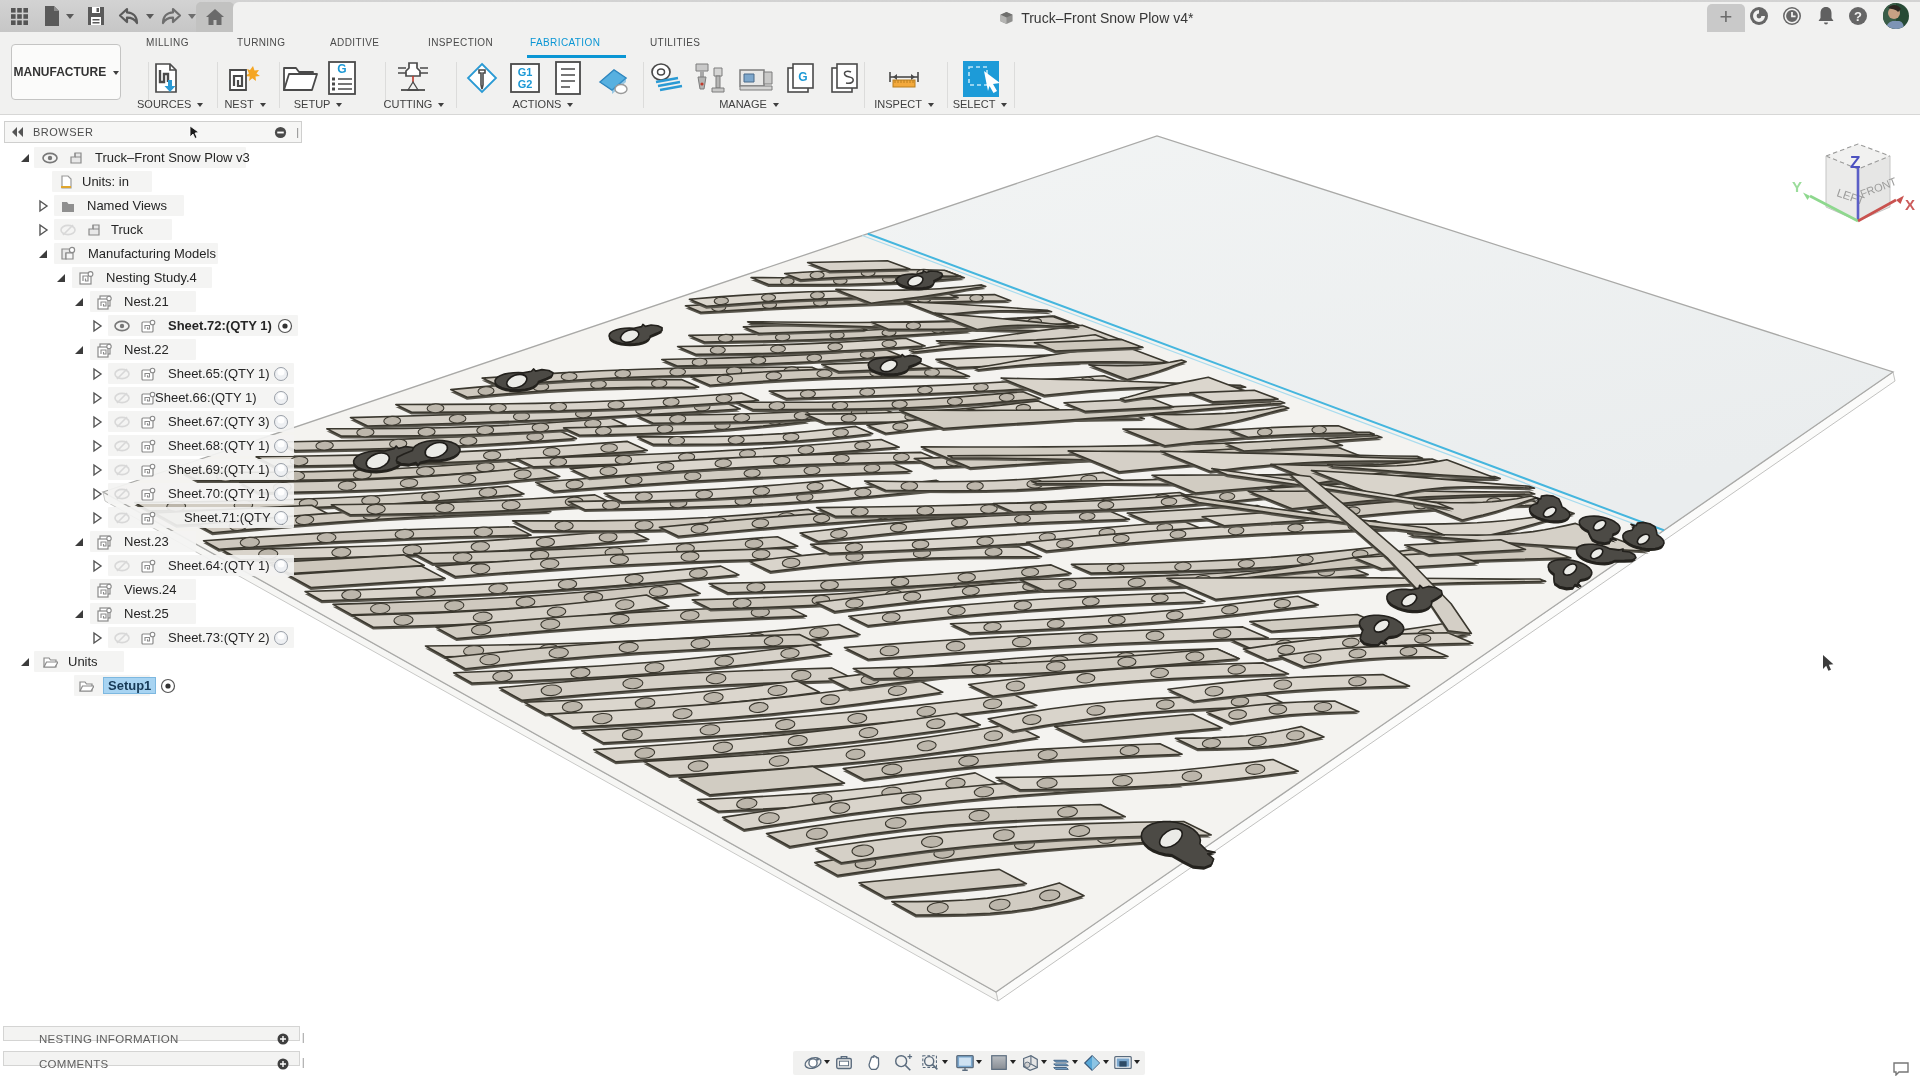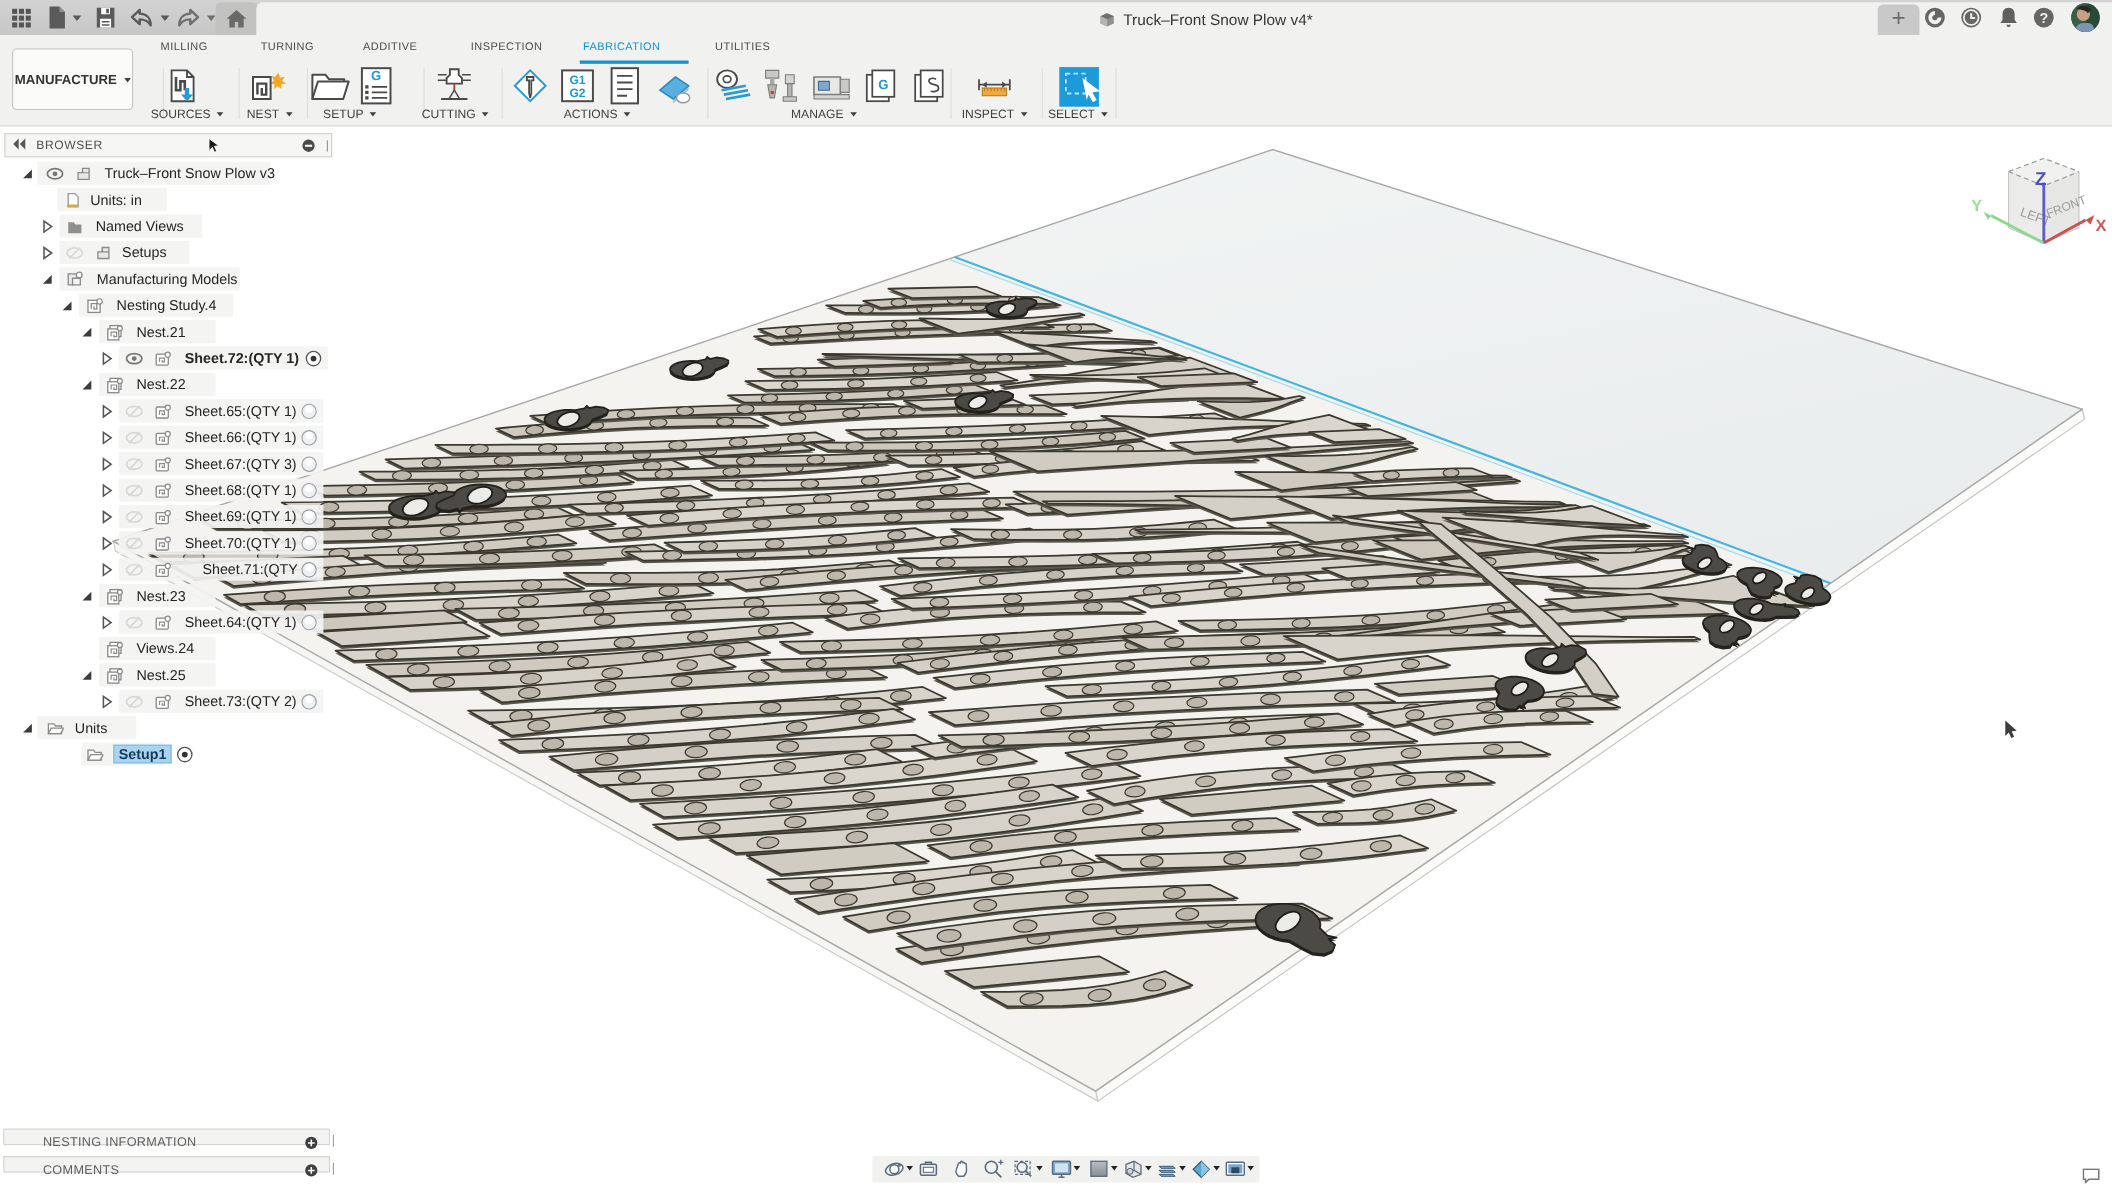--- a/index.html
+++ b/index.html
@@ -1033,21 +1033,21 @@
       <path d="M4 3l7 5-7 5Z" fill="none" stroke="#555" stroke-width="1.4"></path>
     </svg>
     <svg width="16" height="17" viewBox="0 0 16 17" style="position:absolute;top:3px;left:60px">
       <ellipse cx="8" cy="8" rx="7" ry="4.6" fill="none" stroke="#d8d8d8" stroke-width="1.6"></ellipse>
       <path d="M3 13L13 3" stroke="#d8d8d8" stroke-width="1.6"></path>
     </svg>
     <svg width="16" height="17" viewBox="0 0 16 17" style="position:absolute;top:3px;left:86px">
       <path d="M3 7h4V3h6v10H3Z" fill="#e8e8e8" stroke="#8a8a8a" stroke-width="1.2"></path>
       <path d="M7 7h6M7 3v4" stroke="#8a8a8a" stroke-width="1"></path>
     </svg>
-    <span style="position:absolute;left:111px;top:3px">Setups</span>
+    <span style="position:absolute;left:111px;top:3px">Truck</span>
   </div>
 <div class="trow" style="top:243px;left:0;width:302px">
     <div class="trowbg" style="left:54px;width:164px;top:0"></div>
     <svg width="16" height="17" viewBox="0 0 16 17" style="position:absolute;top:3px;left:36px">
       <path d="M11 4v8L3 12Z" fill="#3c3c3c"></path>
     </svg>
     <svg width="16" height="17" viewBox="0 0 16 17" style="position:absolute;top:3px;left:60px">
       <path d="M2 3h9v4h-5v6H2Z" fill="#e8e8e8" stroke="#8a8a8a" stroke-width="1.2"></path>
       <path d="M6 7h7v6H6Z" fill="#f5f5f5" stroke="#8a8a8a" stroke-width="1.2"></path>
       <circle cx="12" cy="4" r="2.6" fill="#fff" stroke="#8a8a8a" stroke-width="1.2"></circle>
@@ -1139,21 +1139,21 @@
     </svg>
     <svg width="16" height="17" viewBox="0 0 16 17" style="position:absolute;top:3px;left:114px">
       <ellipse cx="8" cy="8" rx="7" ry="4.6" fill="none" stroke="#d8d8d8" stroke-width="1.6"></ellipse>
       <path d="M3 13L13 3" stroke="#d8d8d8" stroke-width="1.6"></path>
     </svg>
     <svg width="16" height="17" viewBox="0 0 16 17" style="position:absolute;top:3px;left:140px">
       <rect x="2" y="4" width="11" height="10" rx="1" fill="#fff" stroke="#8a8a8a" stroke-width="1.2"></rect>
       <path d="M5 11V7.5h4.5V11H7.5V9.2" fill="none" stroke="#8a8a8a" stroke-width="1.1"></path>
       <circle cx="12.5" cy="4.5" r="2.3" fill="#fff" stroke="#8a8a8a" stroke-width="1.1"></circle>
     </svg>
-    <span style="position:absolute;left:168px;top:3px">Sheet.66:(QTY 1)</span>
+    <span style="position:absolute;left:155px;top:3px">Sheet.66:(QTY 1)</span>
     <svg width="16" height="17" viewBox="0 0 16 17" style="position:absolute;top:3px;left:273px">
       <circle cx="8" cy="8" r="6.5" fill="#eef0f3" stroke="#9aa0a8" stroke-width="1"></circle>
       <circle cx="8" cy="6" r="3.5" fill="#fff" opacity=".9"></circle>
     </svg>
   </div>
 <div class="trow" style="top:411px;left:0;width:302px">
     <div class="trowbg" style="left:108px;width:186px;top:0"></div>
     <svg width="16" height="17" viewBox="0 0 16 17" style="position:absolute;top:3px;left:90px">
       <path d="M4 3l7 5-7 5Z" fill="none" stroke="#555" stroke-width="1.4"></path>
     </svg>

